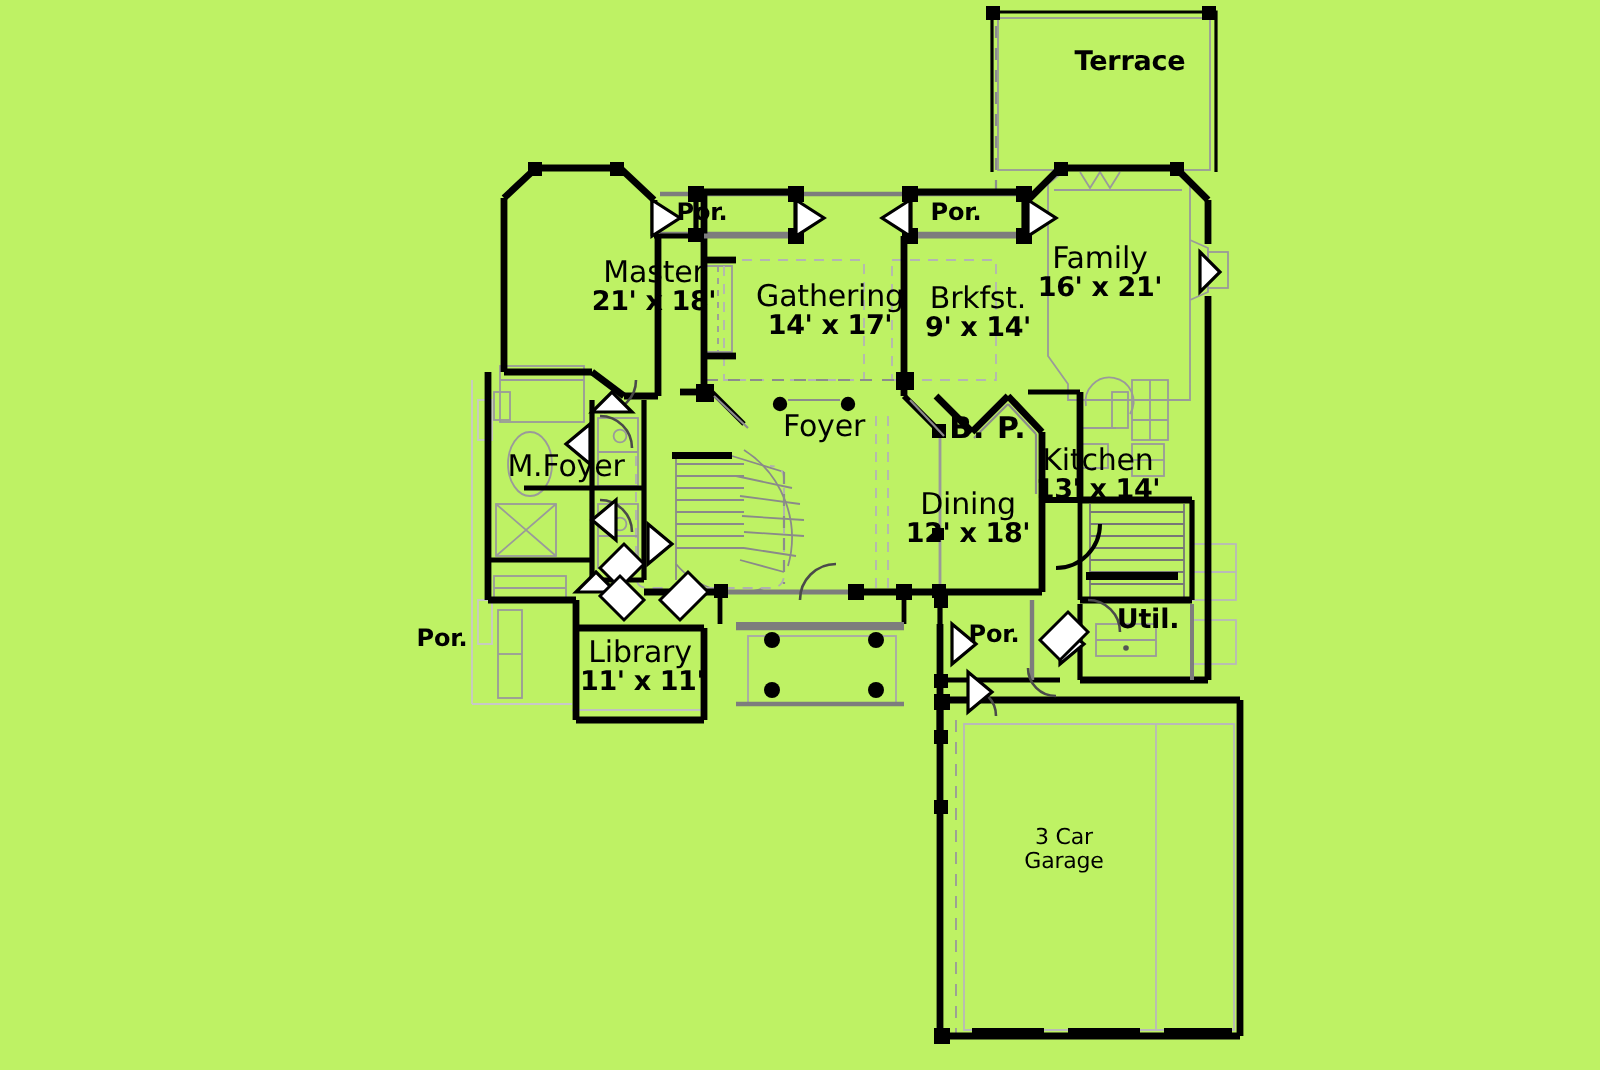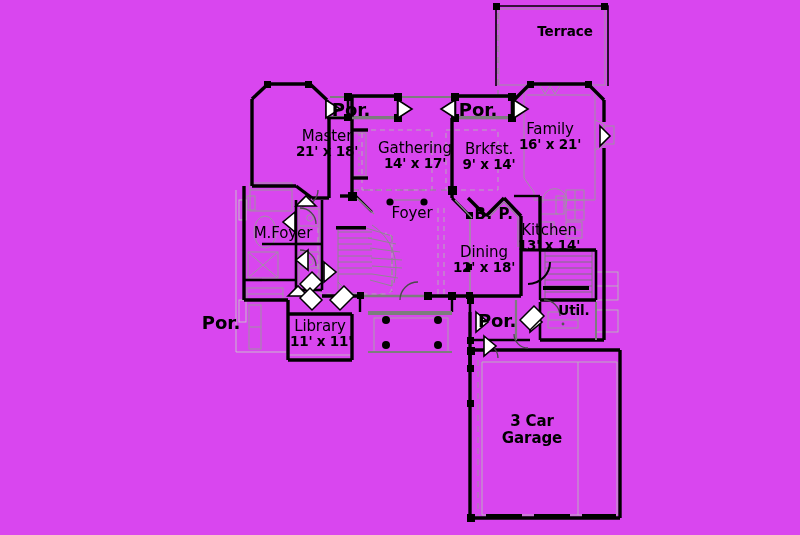--- a/index.html
+++ b/index.html
@@ -5,21 +5,21 @@
 <style>
   html, body {
     margin: 0;
     padding: 0;
     background: #ffffff;
   }
   #page {
     position: relative;
     width: 800px;
     height: 535px;
-    background: #d946ef;
+    background: #bef264;
     overflow: hidden;
     font-family: "DejaVu Sans", "Liberation Sans", sans-serif;
   }
   #plan-svg {
     position: absolute;
     left: 0;
     top: 0;
     width: 800px;
     height: 535px;
   }
@@ -39,24 +39,24 @@
     font-weight: 400;
     letter-spacing: -0.1px;
   }
   .room-label .rl-dim {
     display: block;
     font-size: 13.5px;
     font-weight: 700;
     letter-spacing: -0.2px;
   }
   .room-label.small .rl-name { font-size: 13.5px; font-weight: 700; }
-  .room-label.por .rl-name { font-size: 18px; font-weight: 700; }
+  .room-label.por .rl-name { font-size: 12px; font-weight: 700; }
   .room-label.mbath .rl-name { font-size: 15px; font-weight: 400; }
   .room-label.bp .rl-name { font-size: 15px; font-weight: 700; letter-spacing: 0.5px;}
-  .room-label.garage .rl-name { font-size: 15px; font-weight: 700; line-height: 1.12; }
+  .room-label.garage .rl-name { font-size: 11px; font-weight: 400; line-height: 1.12; }
 </style>
 </head>
 <body>
 
 <div id="page">
 
   <svg id="plan-svg" viewBox="0 0 800 535">
 
     <g fill="none" stroke="#9a9a9a" stroke-width="0.9">
 

